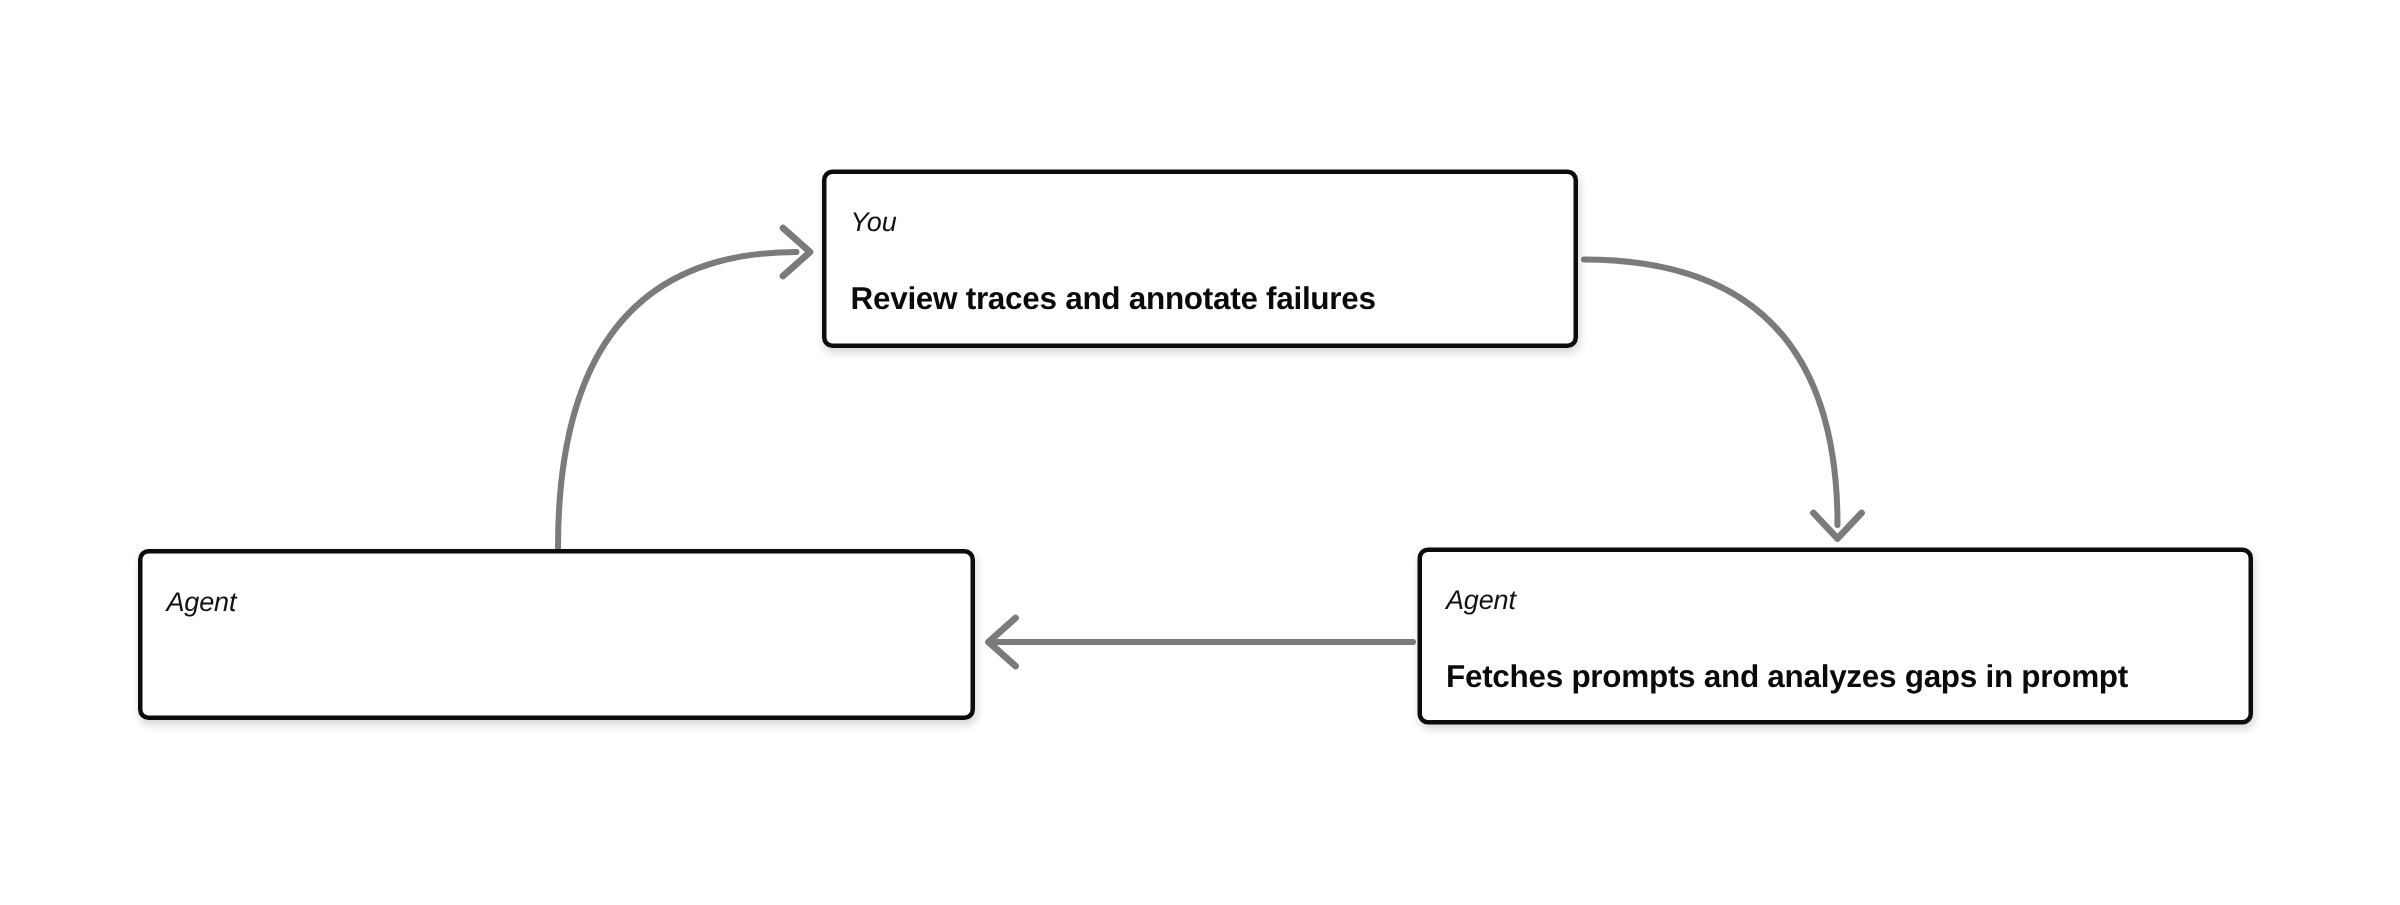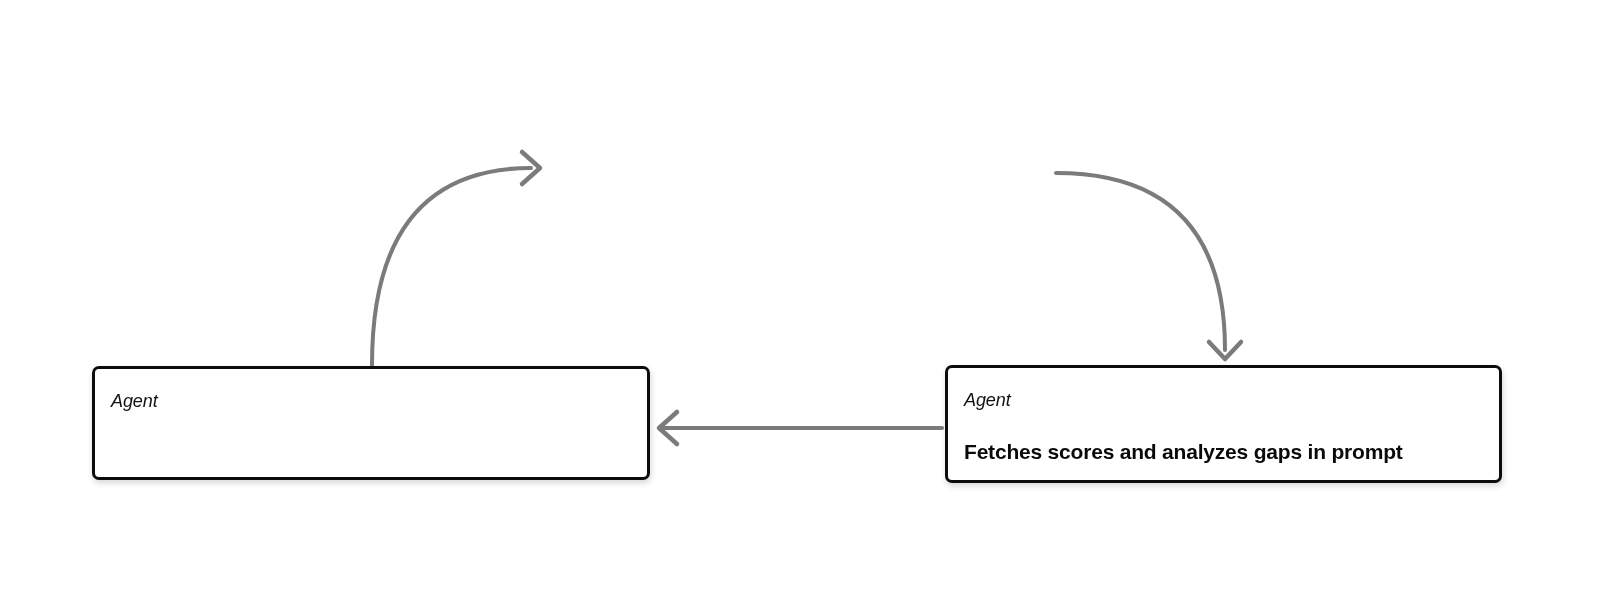--- a/index.html
+++ b/index.html
@@ -78,23 +78,27 @@
       <path class="edge-path" d="M 1056 173 Q 1225 173 1225 350"></path>
       <path class="edge-head" d="M 1209 342 L 1225 359 L 1241 342"></path>
     </g>
 
     <g>
       <path class="edge-path" d="M 942 428 L 664 428"></path>
       <path class="edge-head" d="M 677 412 L 659 428 L 677 444"></path>
     </g>
   </svg>
 
+  <div class="node" id="node-review">
+    <div class="role">You</div>
+    <div class="title">Review traces and annotate failures</div>
+  </div>
 
   <div class="node" id="node-update">
     <div class="role">Agent</div>
   </div>
 
   <div class="node" id="node-fetch">
     <div class="role">Agent</div>
-    <div class="title">Fetches scores and analyzes gaps in prompt</div>
+    <div class="title">Fetches prompts and analyzes gaps in prompt</div>
   </div>
 
 </div>
 
 </body></html>

